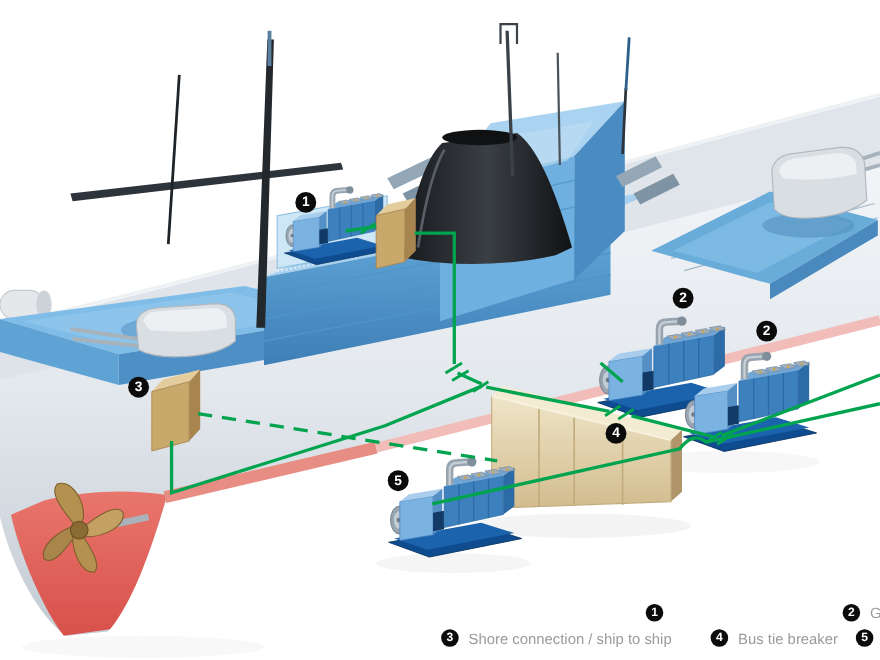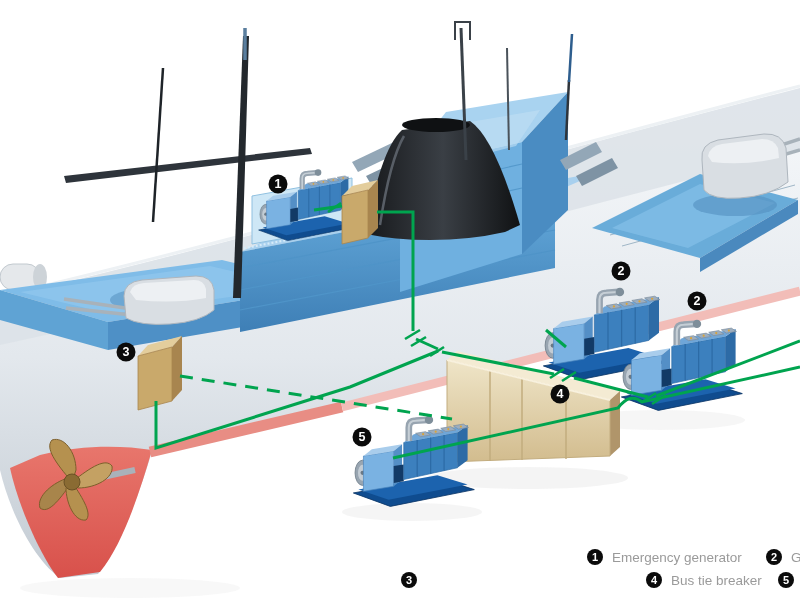--- a/index.html
+++ b/index.html
@@ -242,28 +242,28 @@
       <div class="marker" style="left: 278px; top: 184px;">1</div>
       <div class="marker" style="left: 621px; top: 271px;">2</div>
       <div class="marker" style="left: 697px; top: 301px;">2</div>
       <div class="marker" style="left: 126px; top: 352px;">3</div>
       <div class="marker" style="left: 560px; top: 394px;">4</div>
       <div class="marker" style="left: 362px; top: 437px;">5</div>
     </div>
 <div id="legend-layer">
       <div class="legend-item" style="left: 587px; top: 549px;">
         <span class="lnum">1</span>
-        <span class="ltext">Emergency generator</span>
       </div>
       <div class="legend-item" style="left: 766px; top: 549px;">
         <span class="lnum">2</span>
         <span class="ltext">G</span>
       </div>
       <div class="legend-item" style="left: 401px; top: 572px;">
         <span class="lnum">3</span>
+        <span class="ltext">Shore connection / ship to ship</span>
       </div>
       <div class="legend-item" style="left: 646px; top: 572px;">
         <span class="lnum">4</span>
         <span class="ltext">Bus tie breaker</span>
       </div>
       <div class="legend-item" style="left: 778px; top: 572px;">
         <span class="lnum">5</span>
         <span class="ltext"></span>
       </div>
     </div>

